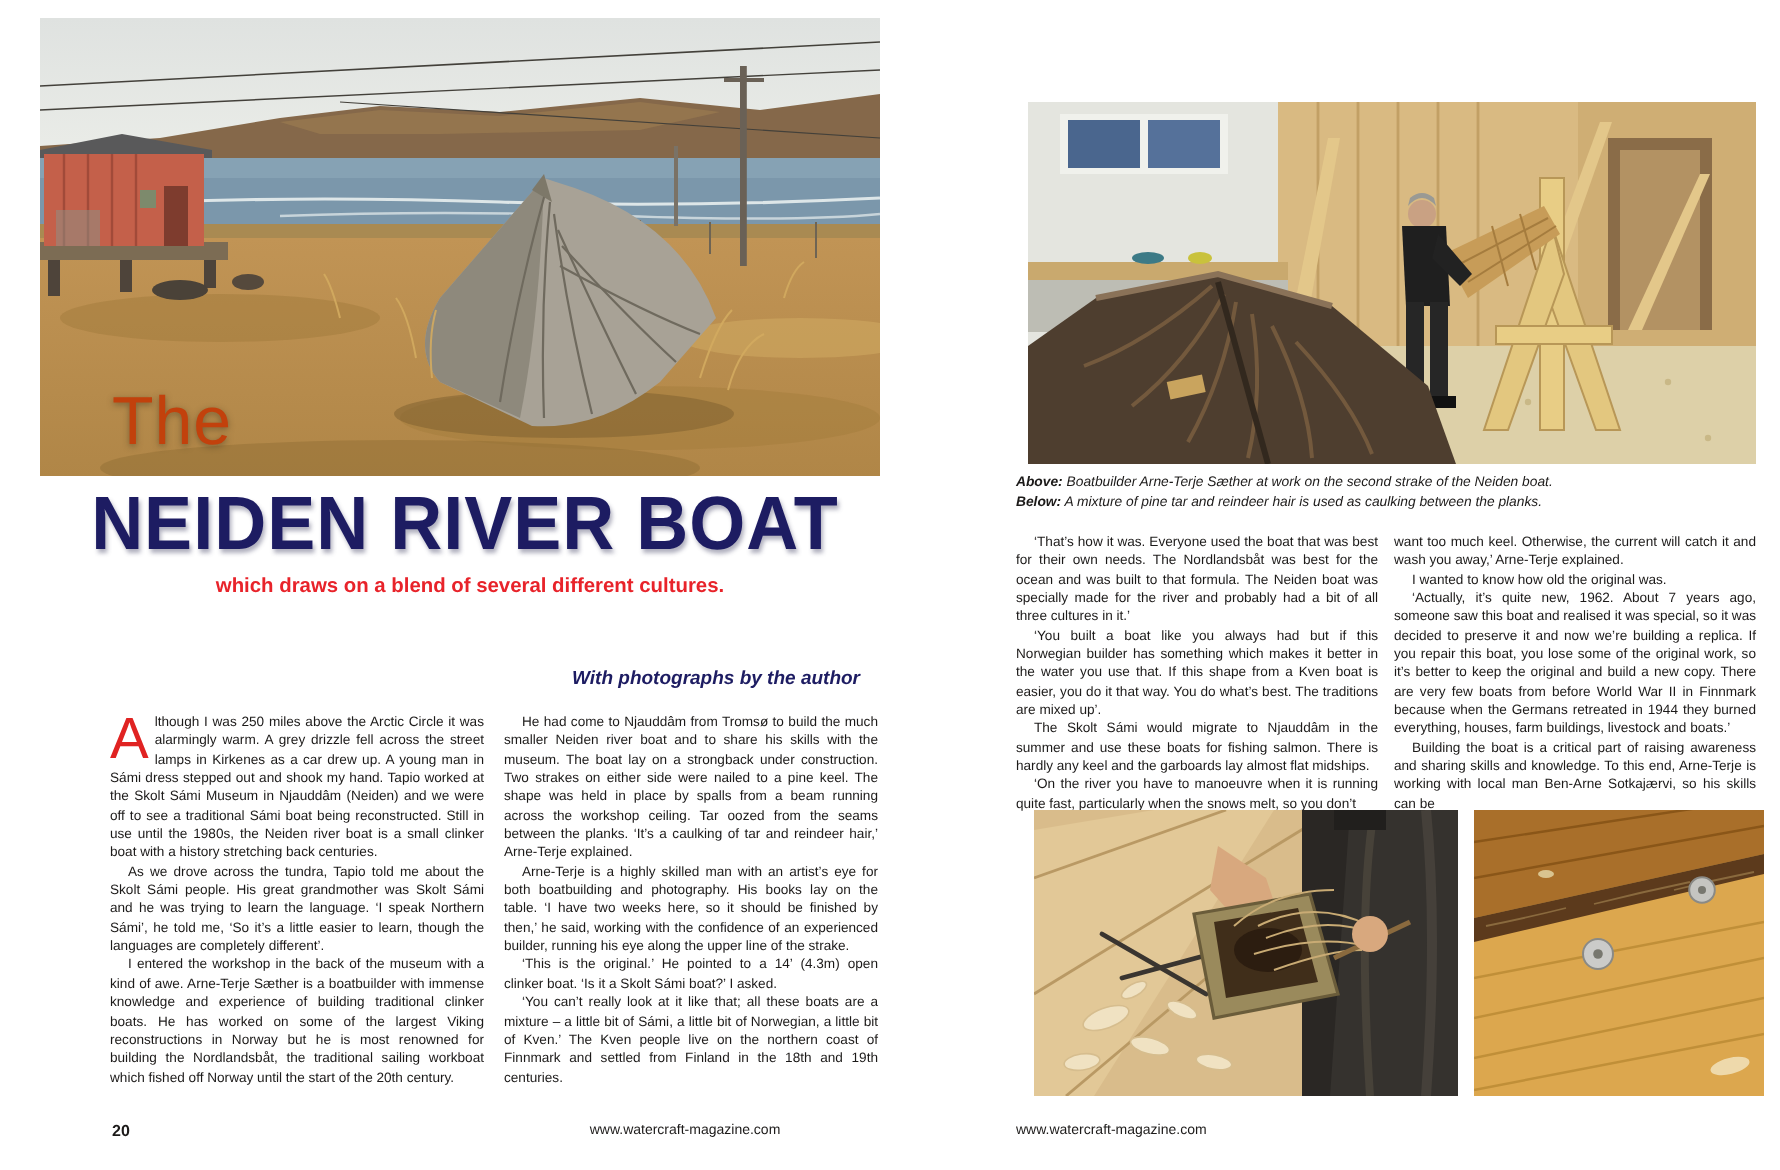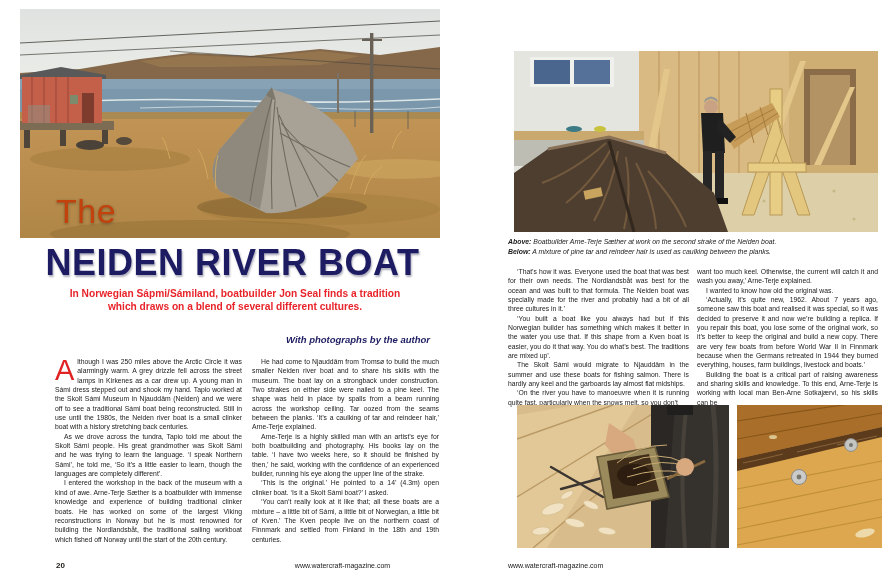--- a/index.html
+++ b/index.html
@@ -151,21 +151,20 @@
       <path d="M344,186 q6,-22 18,-28"></path>
     <path d="M150,150 q-4,-16 -8,-22"></path>
       <path d="M372,140 q4,-14 10,-18"></path>
   </g>
 </svg>
 
 <div class="abs hero-the">The</div>
 <div class="abs main-title">NEIDEN RIVER BOAT</div>
 
 <div class="abs standfirst">
-  <div>In Norwegian Sápmi/Sámiland, boatbuilder Jon Seal finds a tradition</div>
   <div>which draws on a blend of several different cultures.</div>
 </div>
 
 <div class="abs byline">With photographs by the author</div>
 
 <div class="abs cols cols-p20">
   <div class="col">
     <p class="body-p"><span class="dropcap">A</span><span>lthough I was 250 miles above the Arctic Circle it was alarmingly warm. A grey drizzle fell across the street lamps in Kirkenes as a car drew up. A young man in Sámi dress stepped out and shook my hand. Tapio worked at the Skolt Sámi Museum in Njauddâm (Neiden) and we were off to see a traditional Sámi boat being reconstructed. Still in use until the 1980s, the Neiden river boat is a small clinker boat with a history stretching back centuries.</span></p>
     <p class="body-p indent">As we drove across the tundra, Tapio told me about the Skolt Sámi people. His great grandmother was Skolt Sámi and he was trying to learn the language. ‘I speak Northern Sámi’, he told me, ‘So it’s a little easier to learn, though the languages are completely different’.</p>
     <p class="body-p indent">I entered the workshop in the back of the museum with a kind of awe. Arne-Terje Sæther is a boatbuilder with immense knowledge and experience of building traditional clinker boats. He has worked on some of the largest Viking reconstructions in Norway but he is most renowned for building the Nordlandsbåt, the traditional sailing workboat which fished off Norway until the start of the 20th century.</p>

